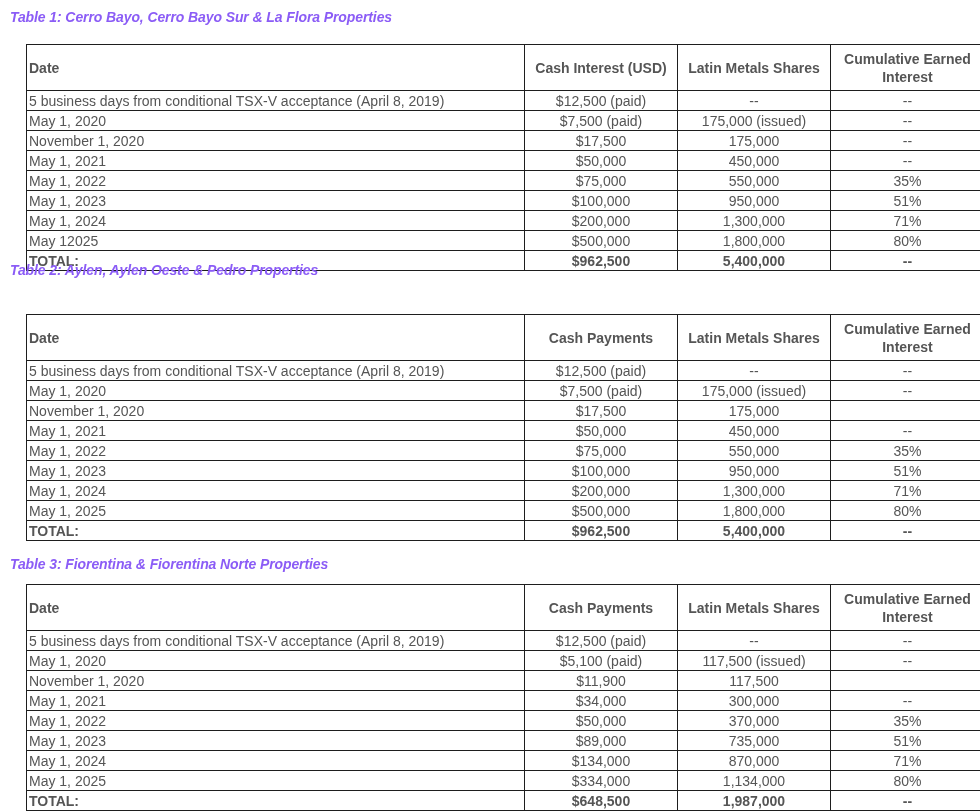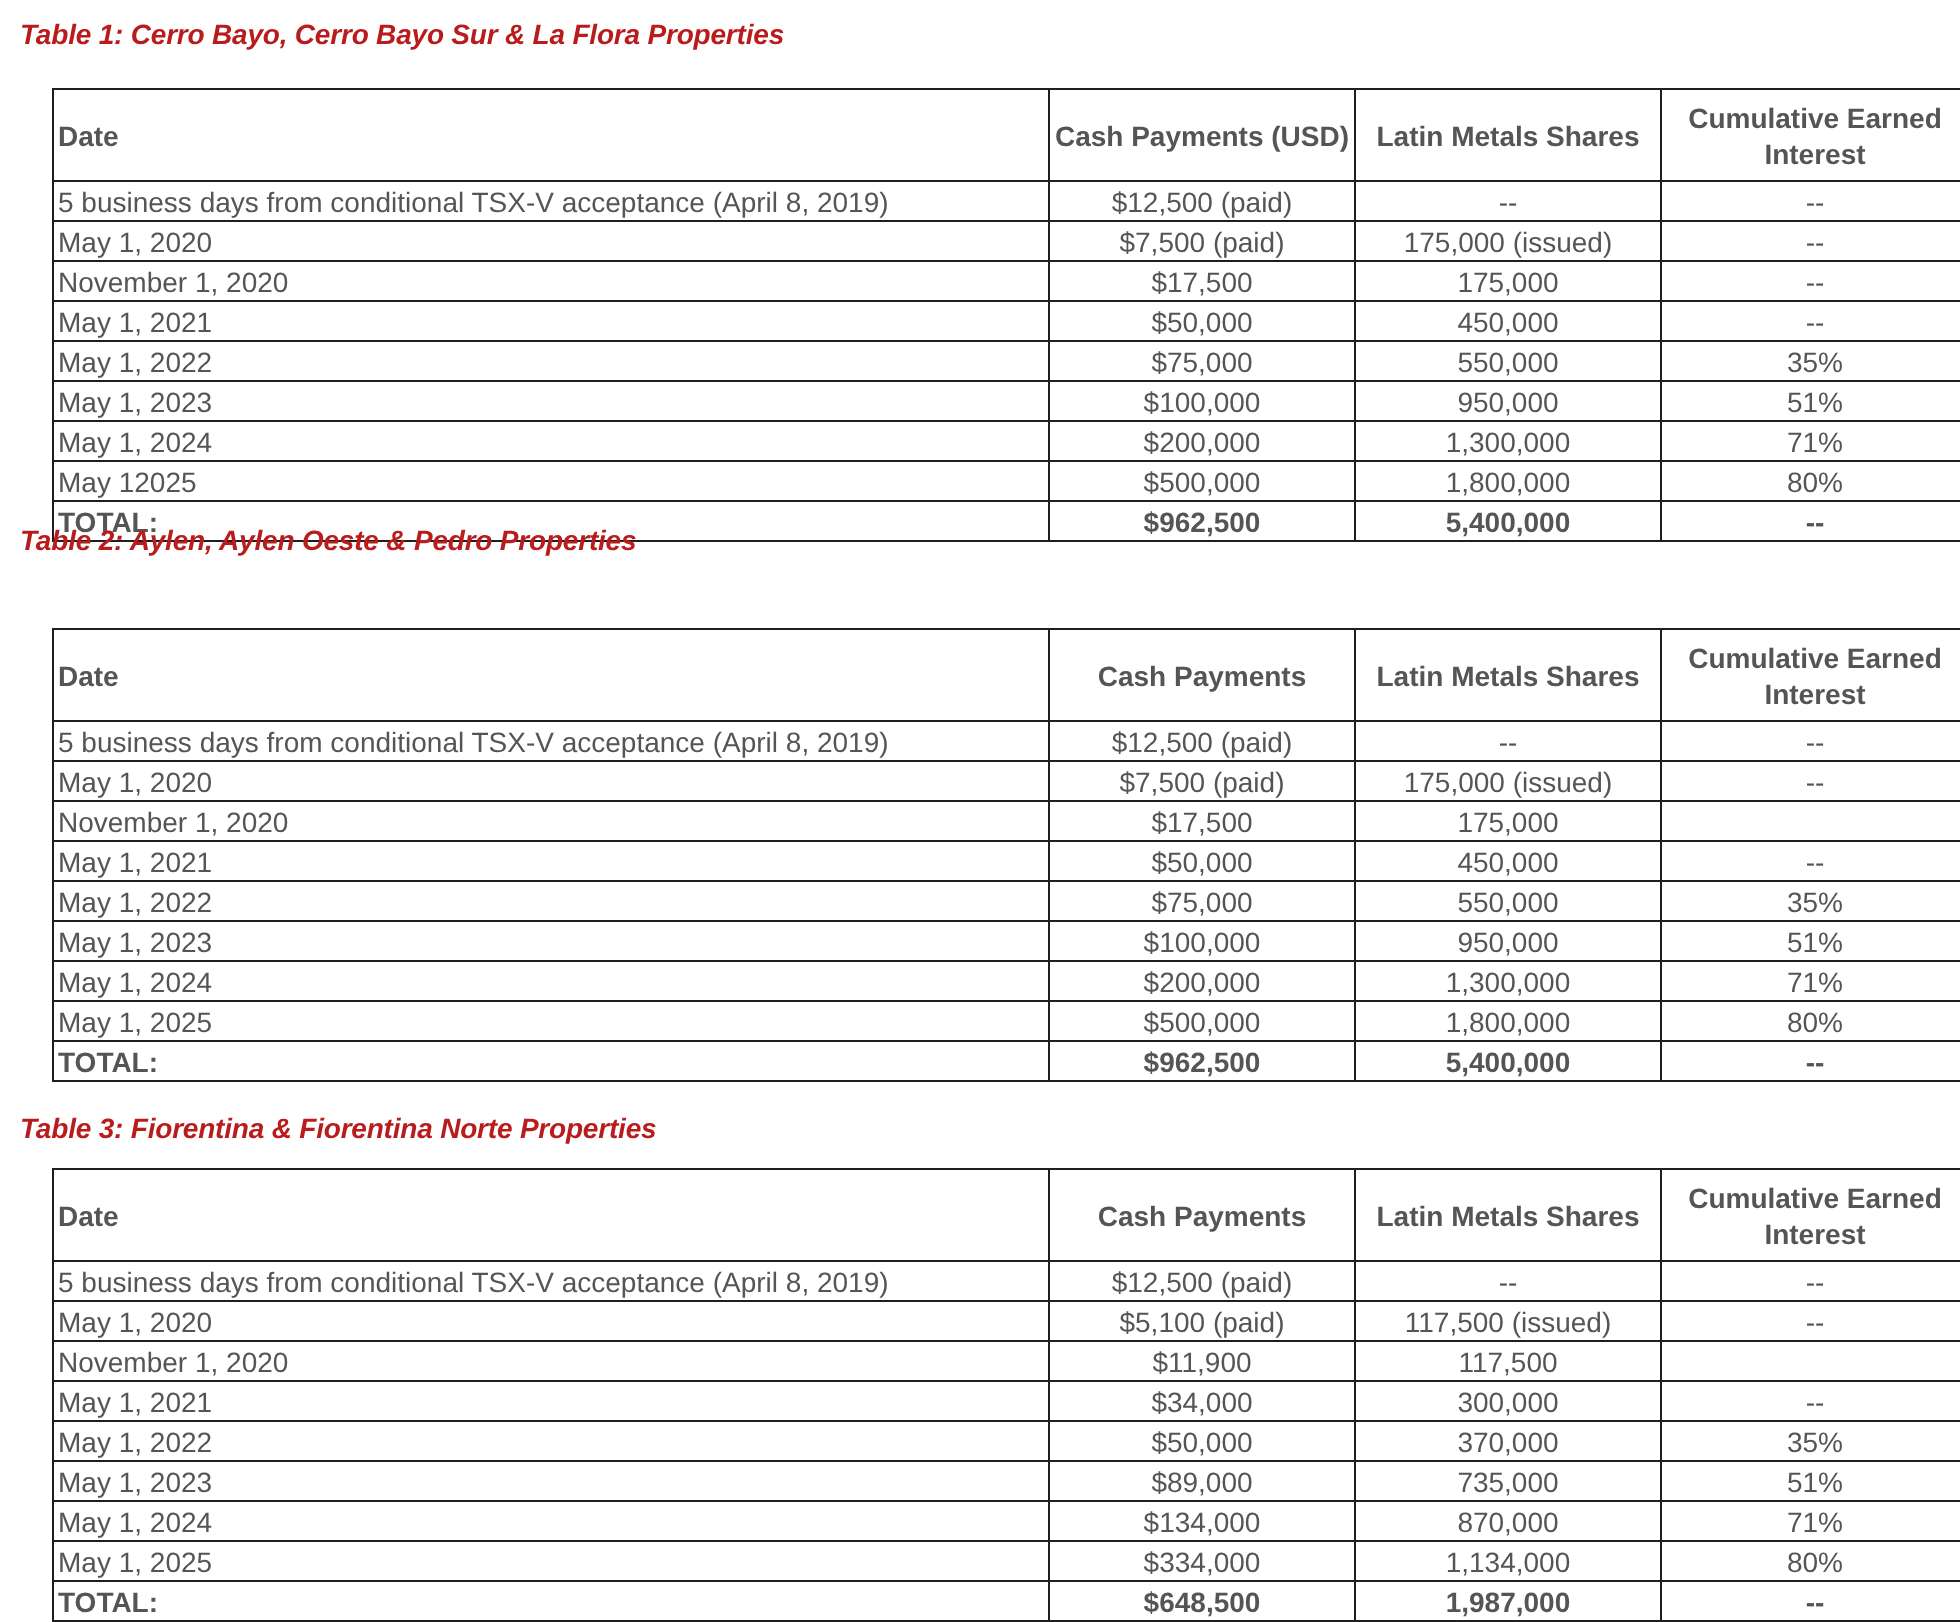--- a/index.html
+++ b/index.html
@@ -5,21 +5,21 @@
   html, body { margin: 0; padding: 0; background: #ffffff; }
   body {
     width: 980px; height: 811px; overflow: hidden;
     font-family: "Liberation Sans", "DejaVu Sans", sans-serif;
     color: #555555;
   }
   .doc { position: relative; width: 980px; }
   .caption {
     position: absolute; left: 10px;
     font-size: 14px; font-weight: bold; font-style: italic;
-    color: #b91c1c; letter-spacing: -0.1px;
+    color: #8b5cf6; letter-spacing: -0.1px;
   }
   table.sched {
     position: absolute; left: 26px;
     border-collapse: collapse;
     width: 892px;
     font-size: 14px;
     color: #555555;
     table-layout: fixed;
   }
   table.sched td, table.sched th {
@@ -55,21 +55,21 @@
   <table class="sched" style="top:44px;">
     <colgroup>
         <col class="c1">
         <col class="c2">
         <col class="c3">
         <col class="c4">
       </colgroup>
     <thead>
       <tr>
         <th class="date-h">Date</th>
-        <th>Cash Payments (USD)</th>
+        <th>Cash Interest (USD)</th>
         <th>Latin Metals Shares</th>
         <th>Cumulative Earned Interest</th>
       </tr>
     </thead>
     <tbody>
         <tr>
           <td>5 business days from conditional TSX-V acceptance (April 8, 2019)</td>
           <td class="c">$12,500 (paid)</td>
           <td class="c">--</td>
           <td class="c">--</td>

